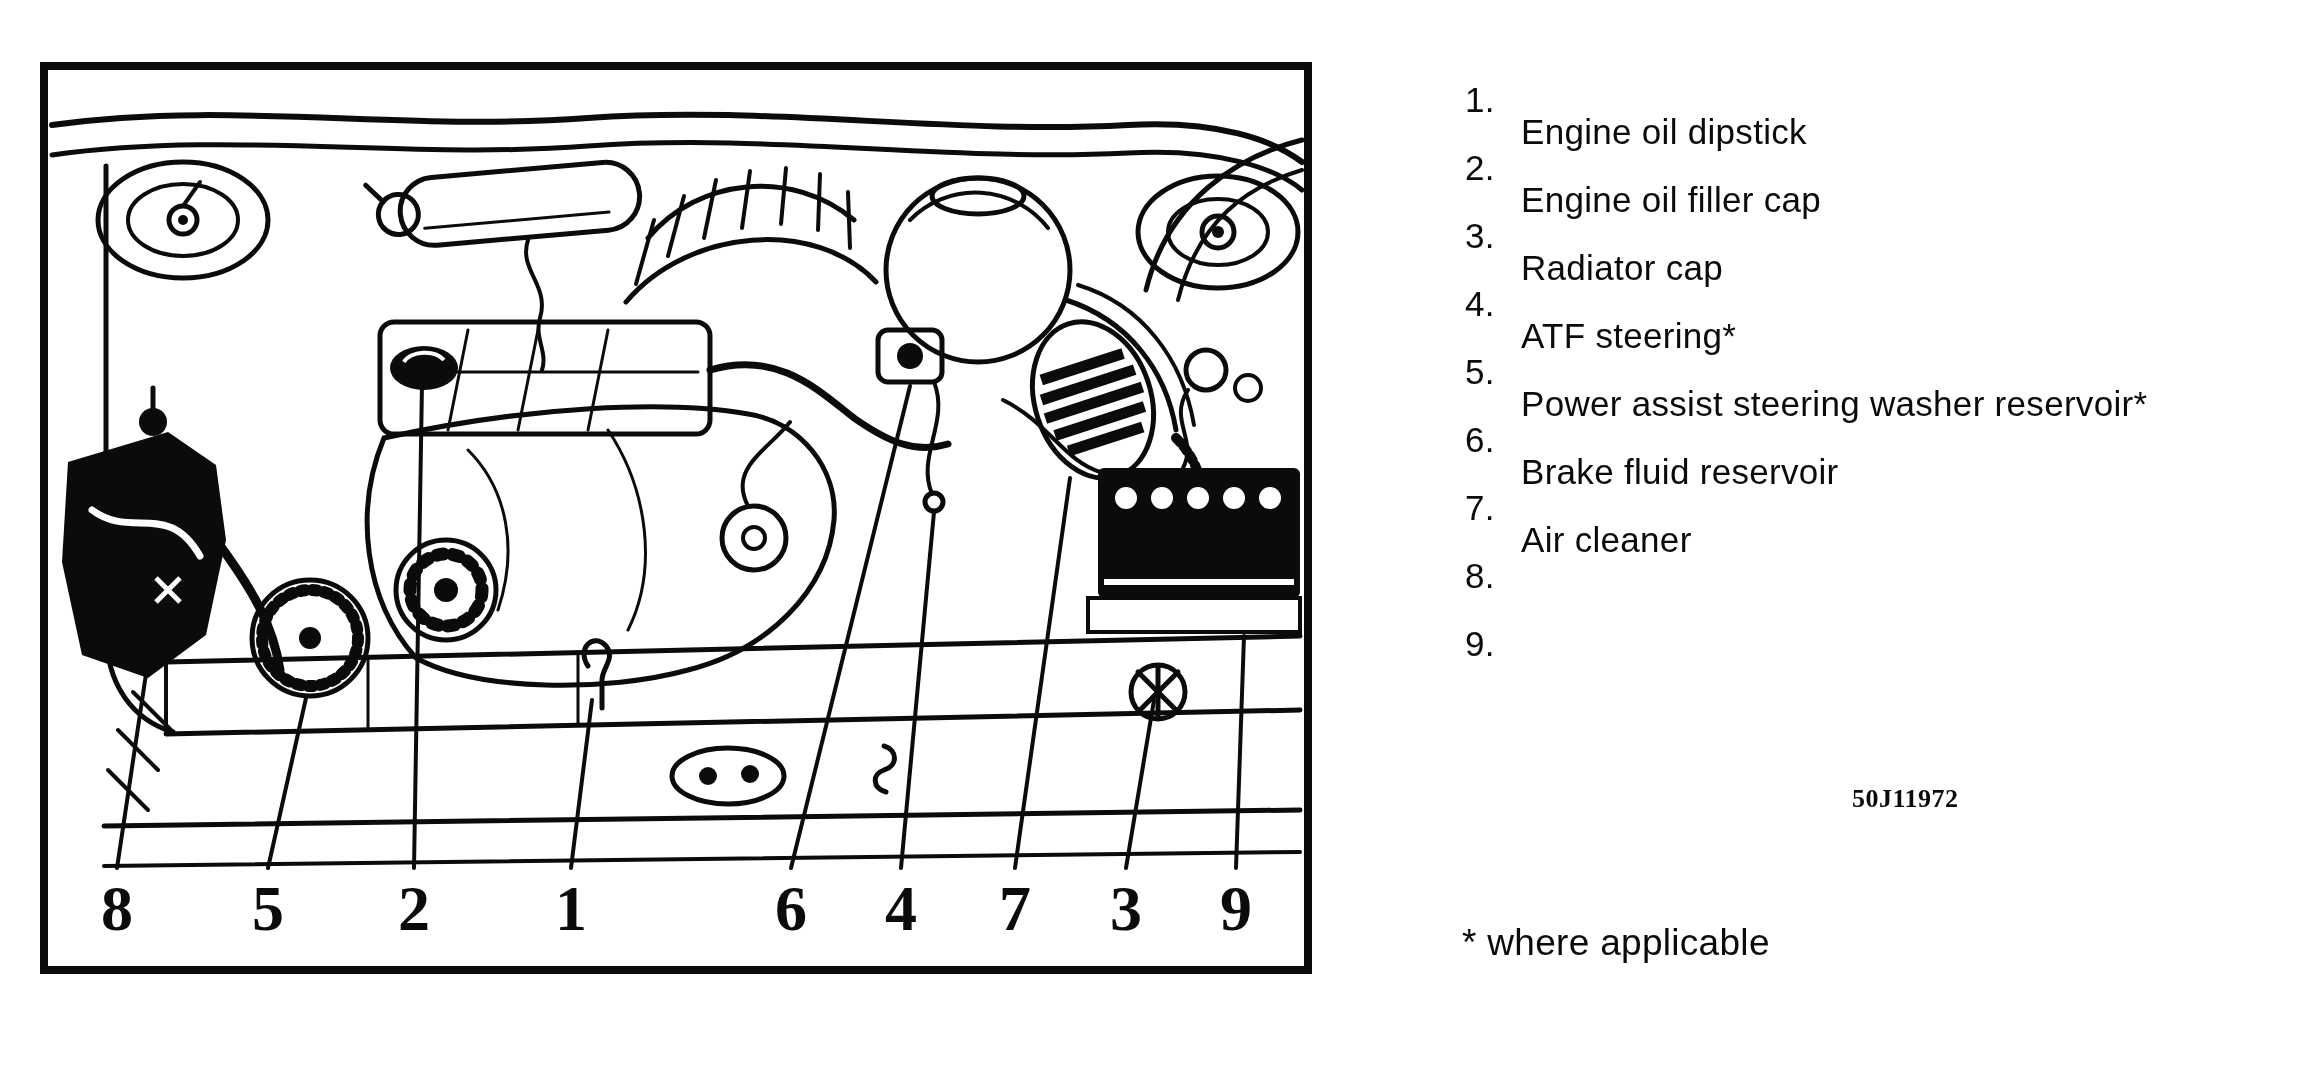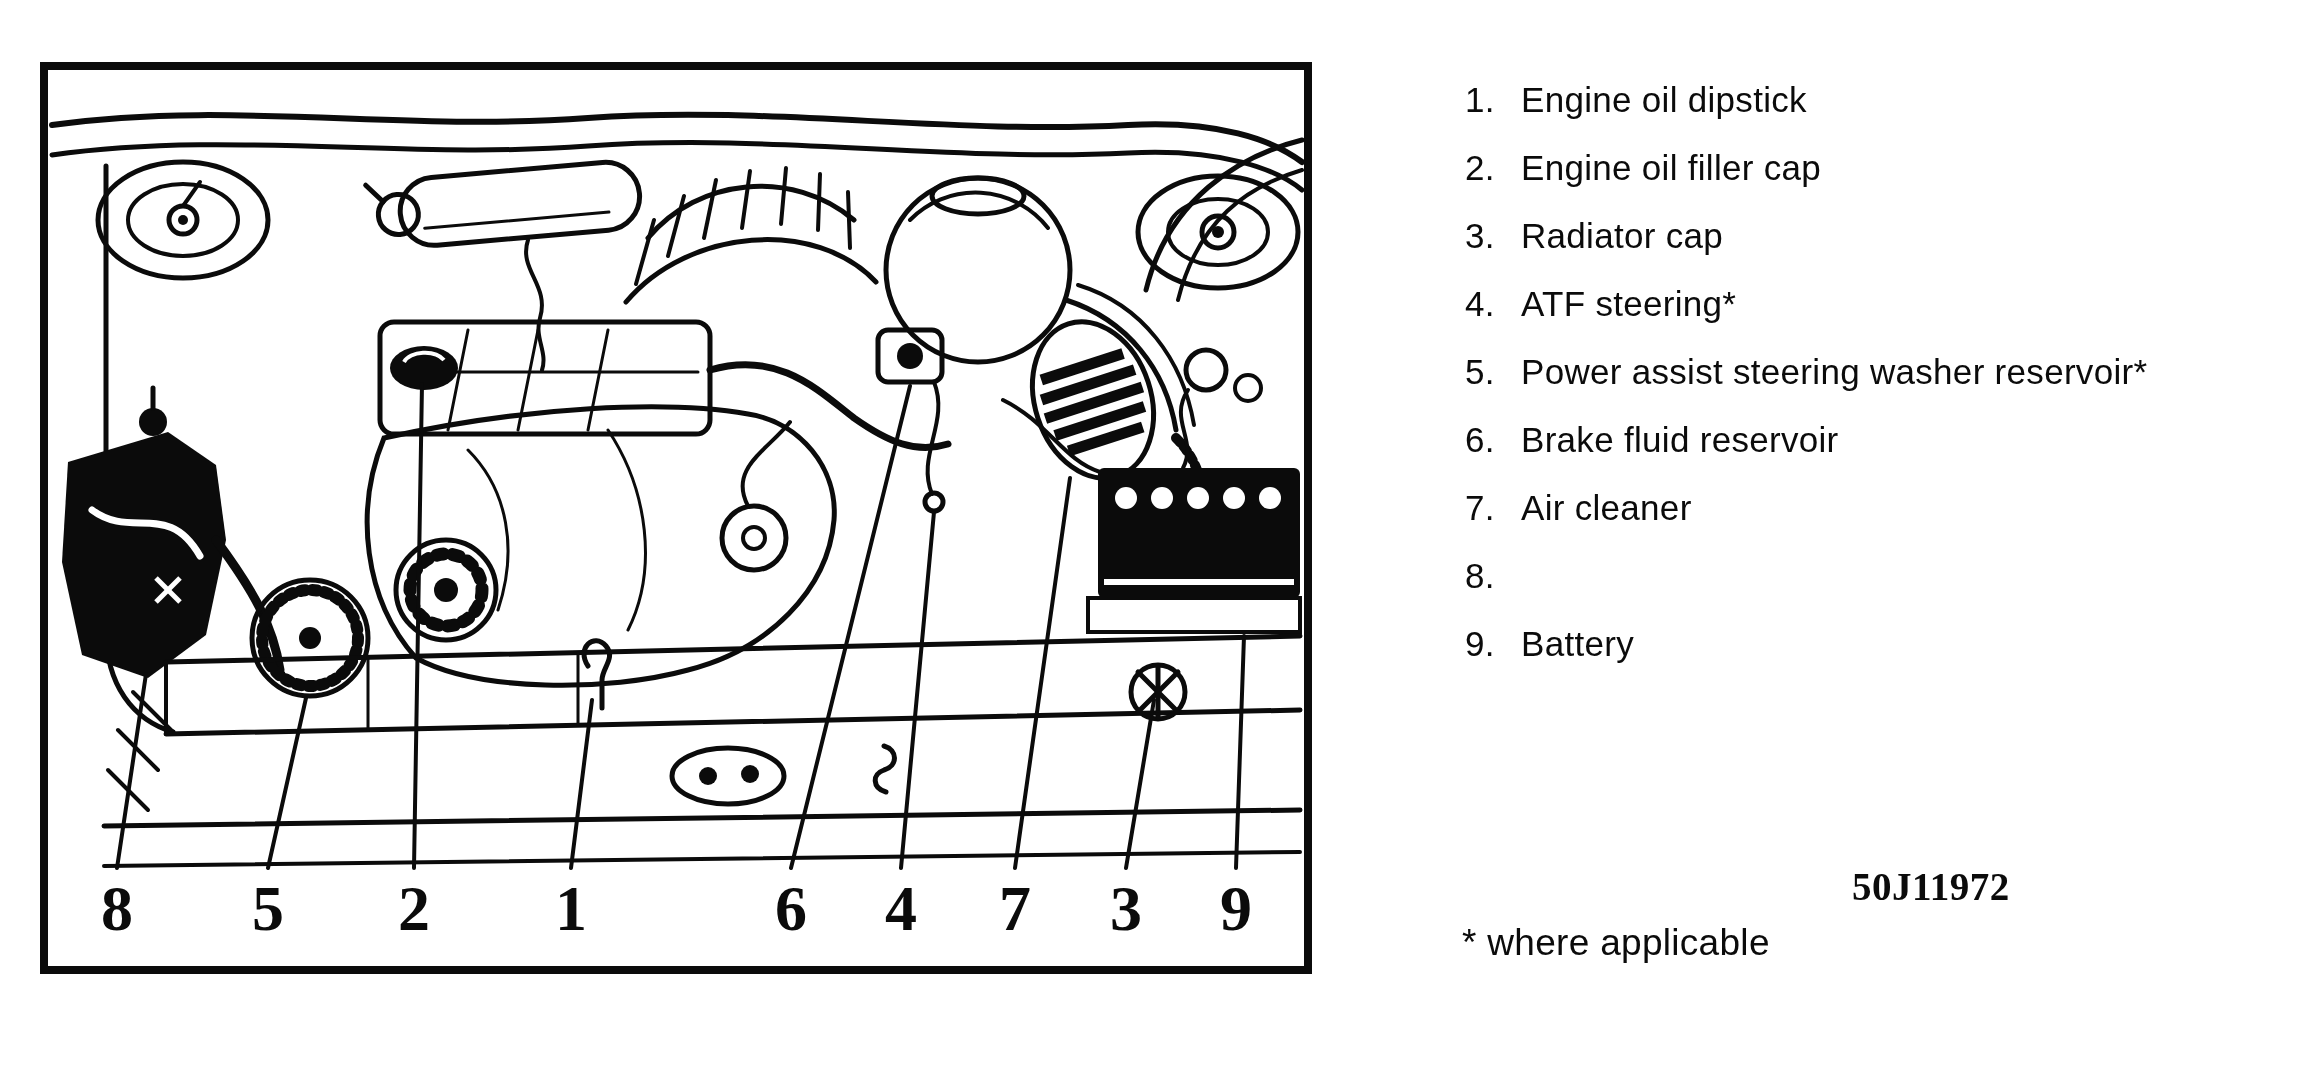--- a/index.html
+++ b/index.html
@@ -31,28 +31,28 @@
   }
   .legend-row {
     display: flex;
     align-items: flex-start;
     font-size: 35px;
     line-height: 44px;
     height: 68px;
     letter-spacing: 0.3px;
   }
   .legend-num { flex: 0 0 56px; }
-  .legend-label { flex: 1 1 auto; }
+  .legend-label { flex: 1 1 auto; margin-top: 32px; }
   .figure-code {
     position: absolute;
     left: 1852px;
-    top: 864px;
+    top: 784px;
     font-family: "Liberation Serif", serif;
     font-weight: bold;
-    font-size: 39px;
+    font-size: 26px;
     letter-spacing: 0.5px;
   }
   .figure-footnote {
     position: absolute;
     left: 1462px;
     top: 922px;
     font-size: 37px;
     letter-spacing: 0.3px;
   }
   .callout-num {
@@ -291,21 +291,20 @@
     </div>
     <div class="legend-row">
       <span class="legend-num">7.</span>
       <span class="legend-label">Air cleaner</span>
     </div>
     <div class="legend-row">
       <span class="legend-num">8.</span>
     </div>
     <div class="legend-row">
       <span class="legend-num">9.</span>
-      <span class="legend-label">Battery</span>
     </div>
   </div>
 
   <div class="figure-code">50J11972</div>
 
   <div class="figure-footnote">* where applicable</div>
 
 </div>
 
 </body></html>

